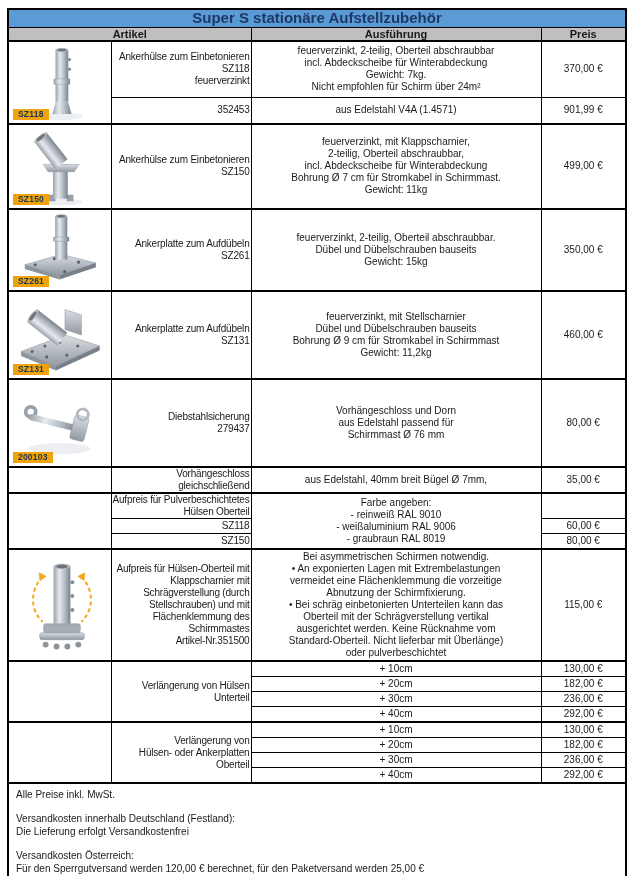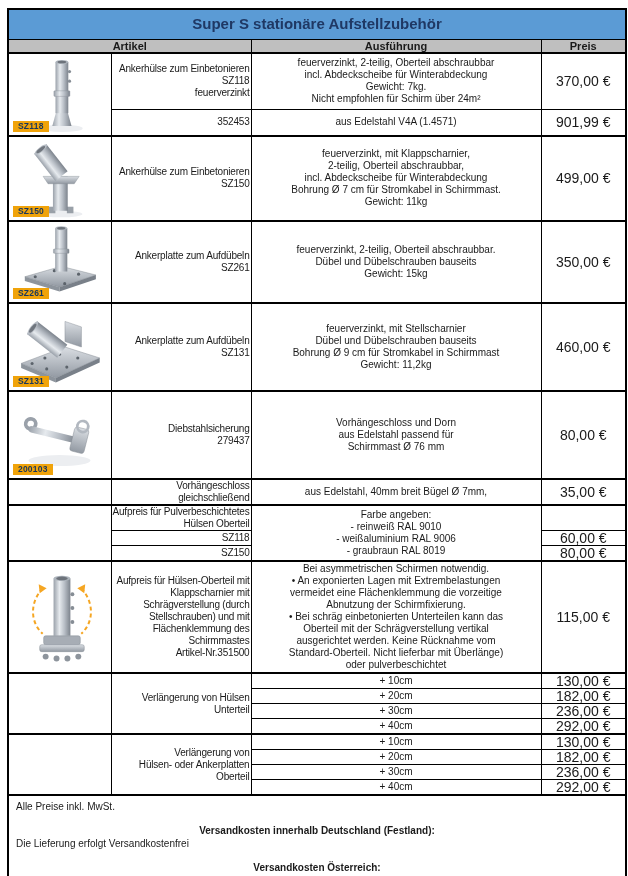--- a/index.html
+++ b/index.html
@@ -14,35 +14,35 @@
   }
   .sheet{position:absolute;left:7px;top:8px;}
   table{border-collapse:collapse;table-layout:fixed;width:618px;border:2px solid #000;}
   td{
     border:1px solid #000;font-size:10px;line-height:12px;text-align:center;
     vertical-align:middle;padding:1px 2px;overflow:hidden;
   }
   tr.group td{border-top:2px solid #000;}
   .title-row td{
     background:var(--title-bg);color:var(--title-text);font-weight:bold;
-    font-size:15px;line-height:16px;height:30px;padding:0;margin-left:24px;
+    font-size:15px;line-height:16px;height:18px;padding:0;margin-left:24px;
   }
   .head-row td{background:var(--header-bg);font-weight:bold;font-size:11px;height:13px;padding:0;margin-top:9px;}
   .art,.ausf{white-space:pre-line;}
   .art{letter-spacing:-0.2px;padding:0 1px;text-align:right;}
   .img{position:relative;padding:0;}
   .badge{
     position:absolute;left:4px;bottom:3px;background:var(--badge-bg);color:var(--badge-text);
     font-weight:bold;font-size:8.5px;line-height:11px;padding:0 5px;letter-spacing:0.2px;
   }
-  .preis{font-size:14px;margin-left:48px;}
+  .preis{font-size:10px;margin-left:48px;}
   .footer-cell{
     text-align:left;vertical-align:top;padding:4px 7px;font-size:10px;line-height:13px;height:82px;
   }
-  .footer-cell .b{font-weight:bold;text-align:center;}
+  .footer-cell .b{font-weight:normal;}
   .footer-cell .gap{height:11px;}
   svg{display:block;margin:0 auto;}
 </style>
 </head>
 <body>
 
 <svg width="0" height="0" style="position:absolute">
   <defs>
     <linearGradient id="met" x1="0" y1="0" x2="1" y2="0">
       <stop offset="0" stop-color="#9aa1aa"></stop>

